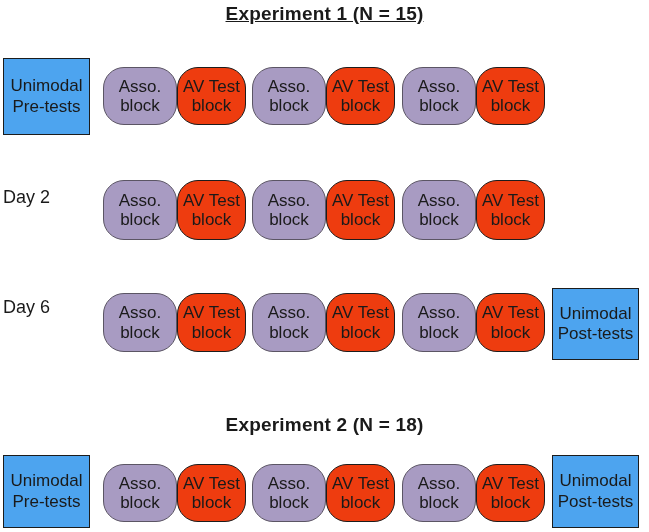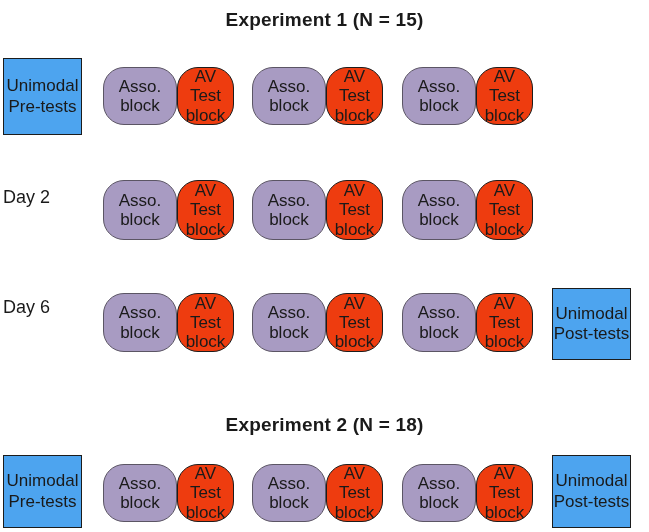--- a/index.html
+++ b/index.html
@@ -48,46 +48,46 @@
     line-height: 1.12;
     color: var(--text, #1a1a1a);
     border-radius: 21px;
   }
   .purple {
     width: 74px;
     background: var(--purple, #a89bc2);
     border: 1px solid var(--purple-border, #5b5564);
   }
   .red {
-    width: 57px;
+    width: 69px;
     background: var(--red, #ee3c0f);
     border: 1px solid var(--dark-border, #1c1c1c);
   }
   .blue-box {
     position: absolute;
     box-sizing: border-box;
-    width: 79px;
+    width: 87px;
     background: var(--blue, #4da4ef);
     border: 1.5px solid var(--dark-border, #1c1c1c);
     display: flex;
     flex-direction: column;
     justify-content: center;
     align-items: center;
     text-align: center;
     font-size: 17px;
     line-height: 1.18;
     color: var(--text, #1a1a1a);
   }
 </style>
 </head>
 <body>
 
 <div class="diagram">
 
-  <div class="title" style="top:9px;">Experiment 1 (N = 15)</div>
+  <div class="title" style="top:3px;text-decoration:underline;">Experiment 1 (N = 15)</div>
 
   <div class="day-label" style="top:30px;">Day 1</div>
 
   <div class="blue-box" style="left:3px; top:58px; height:77px;">
     <div>Unimodal</div>
     <div>Pre-tests</div>
   </div>
 
   <div class="pair" style="left:103px; top:67px; height:58px;">
     <div class="block purple">

